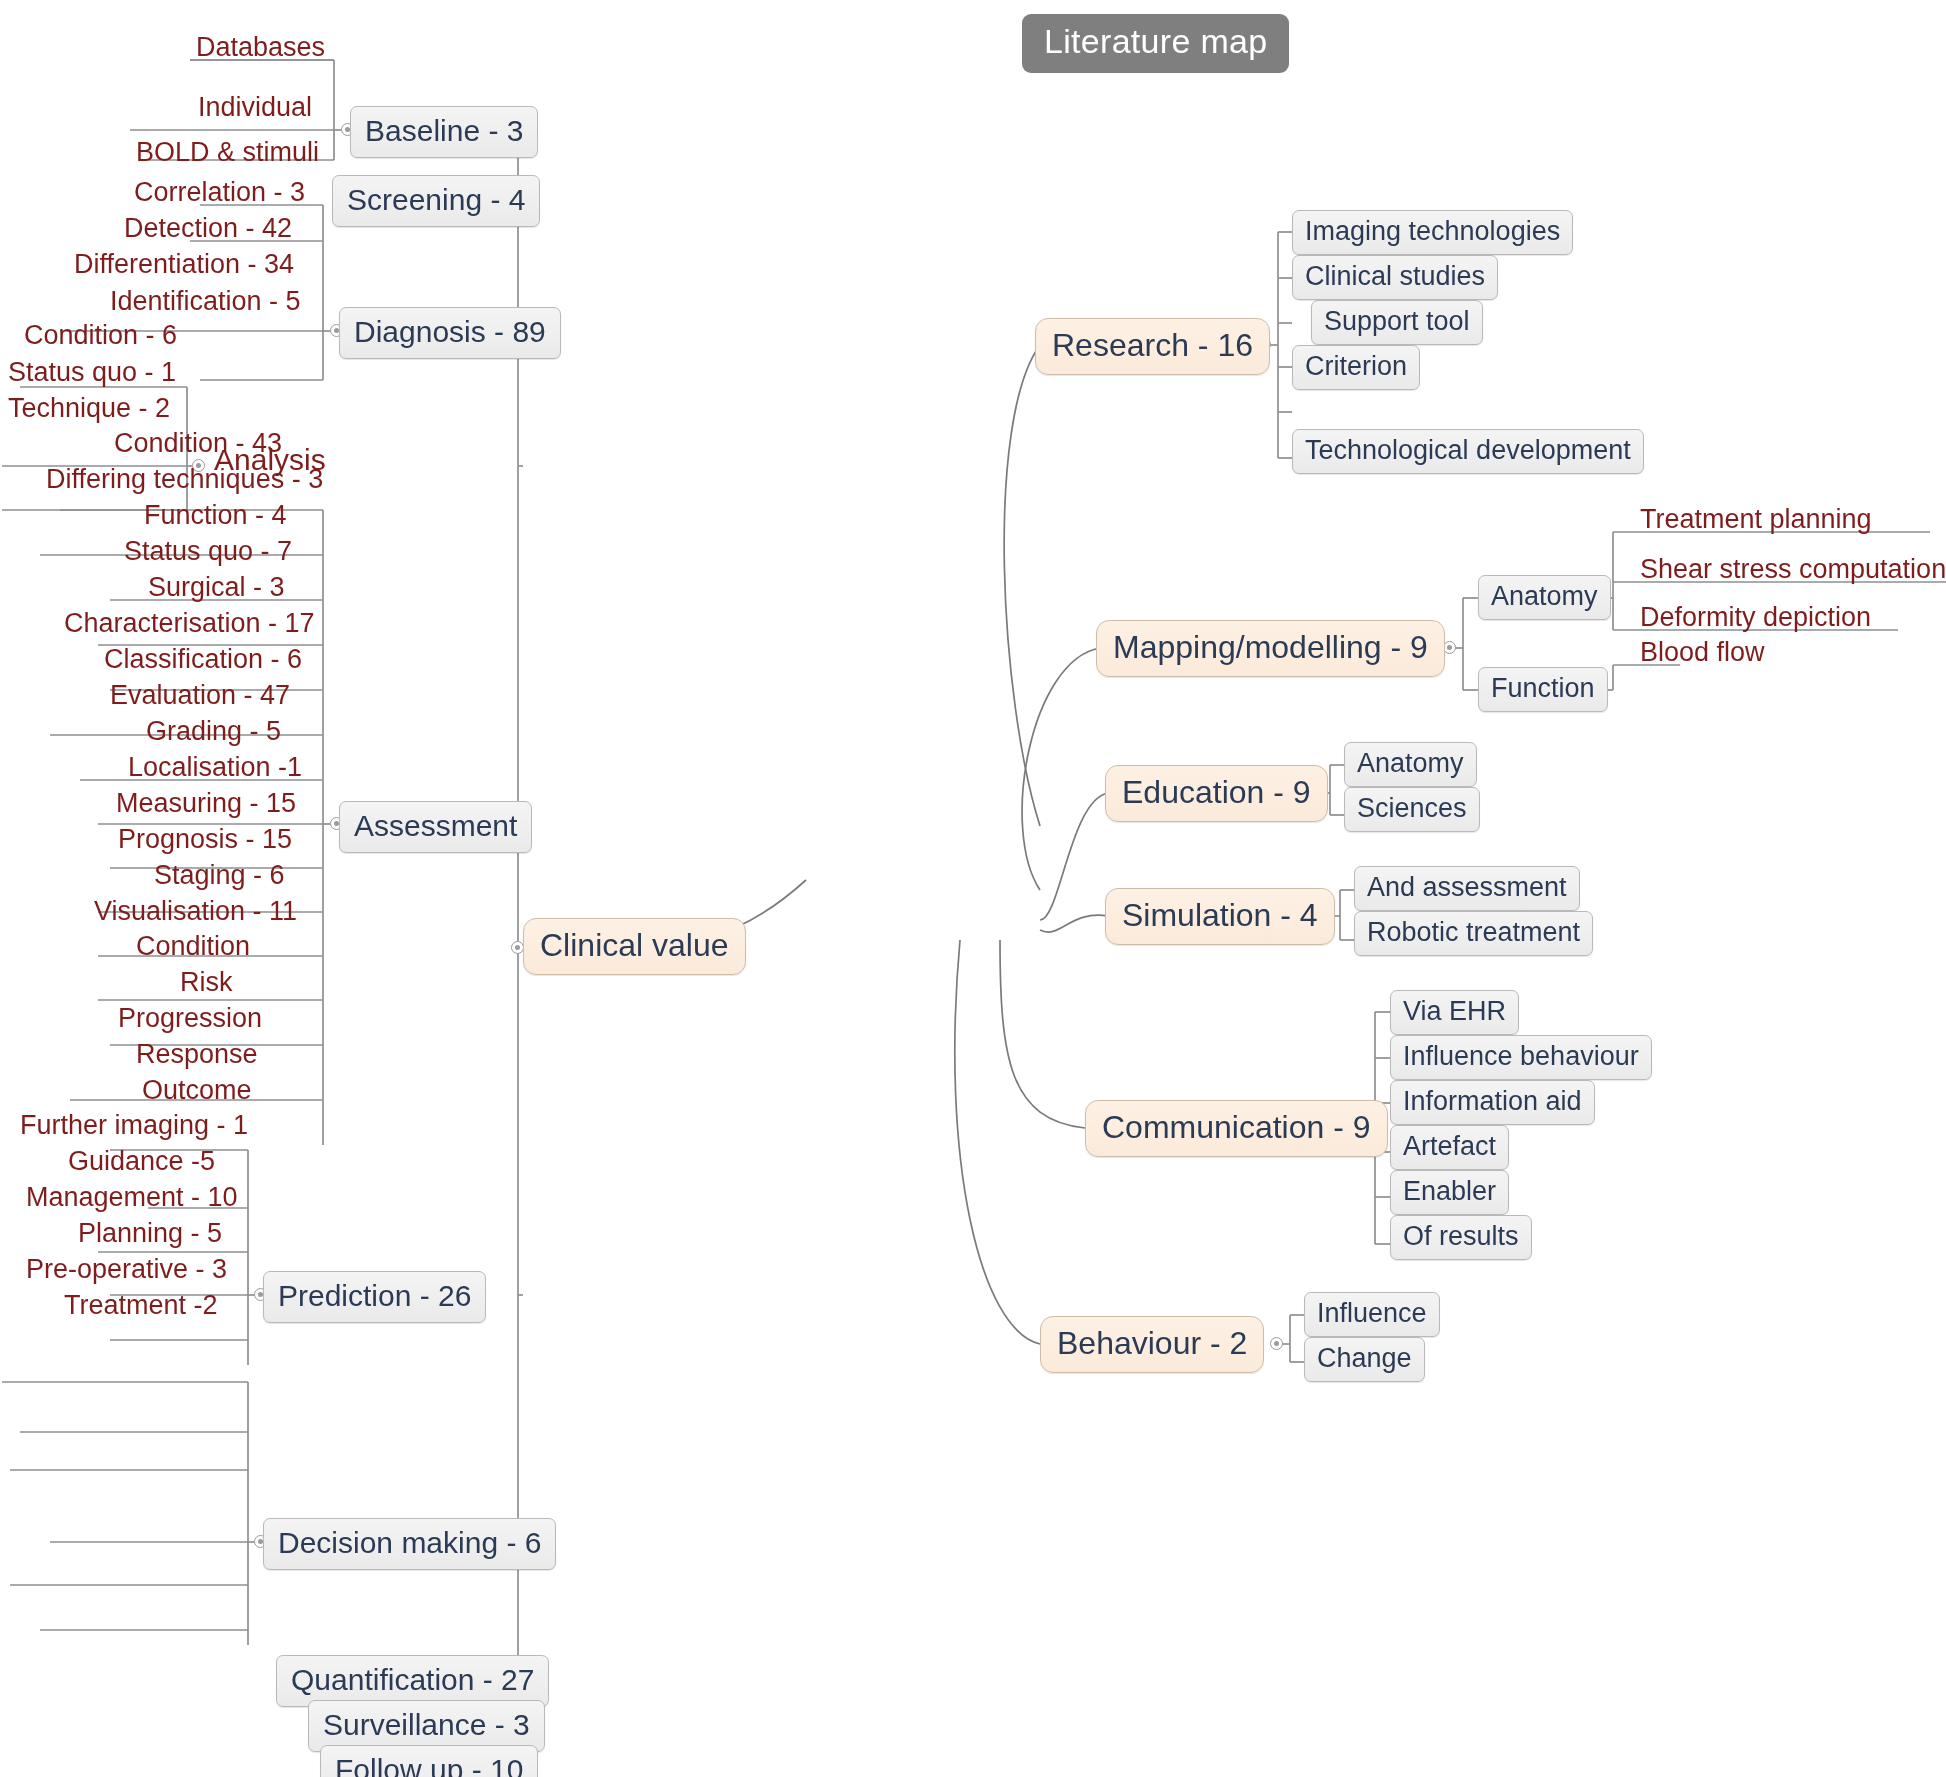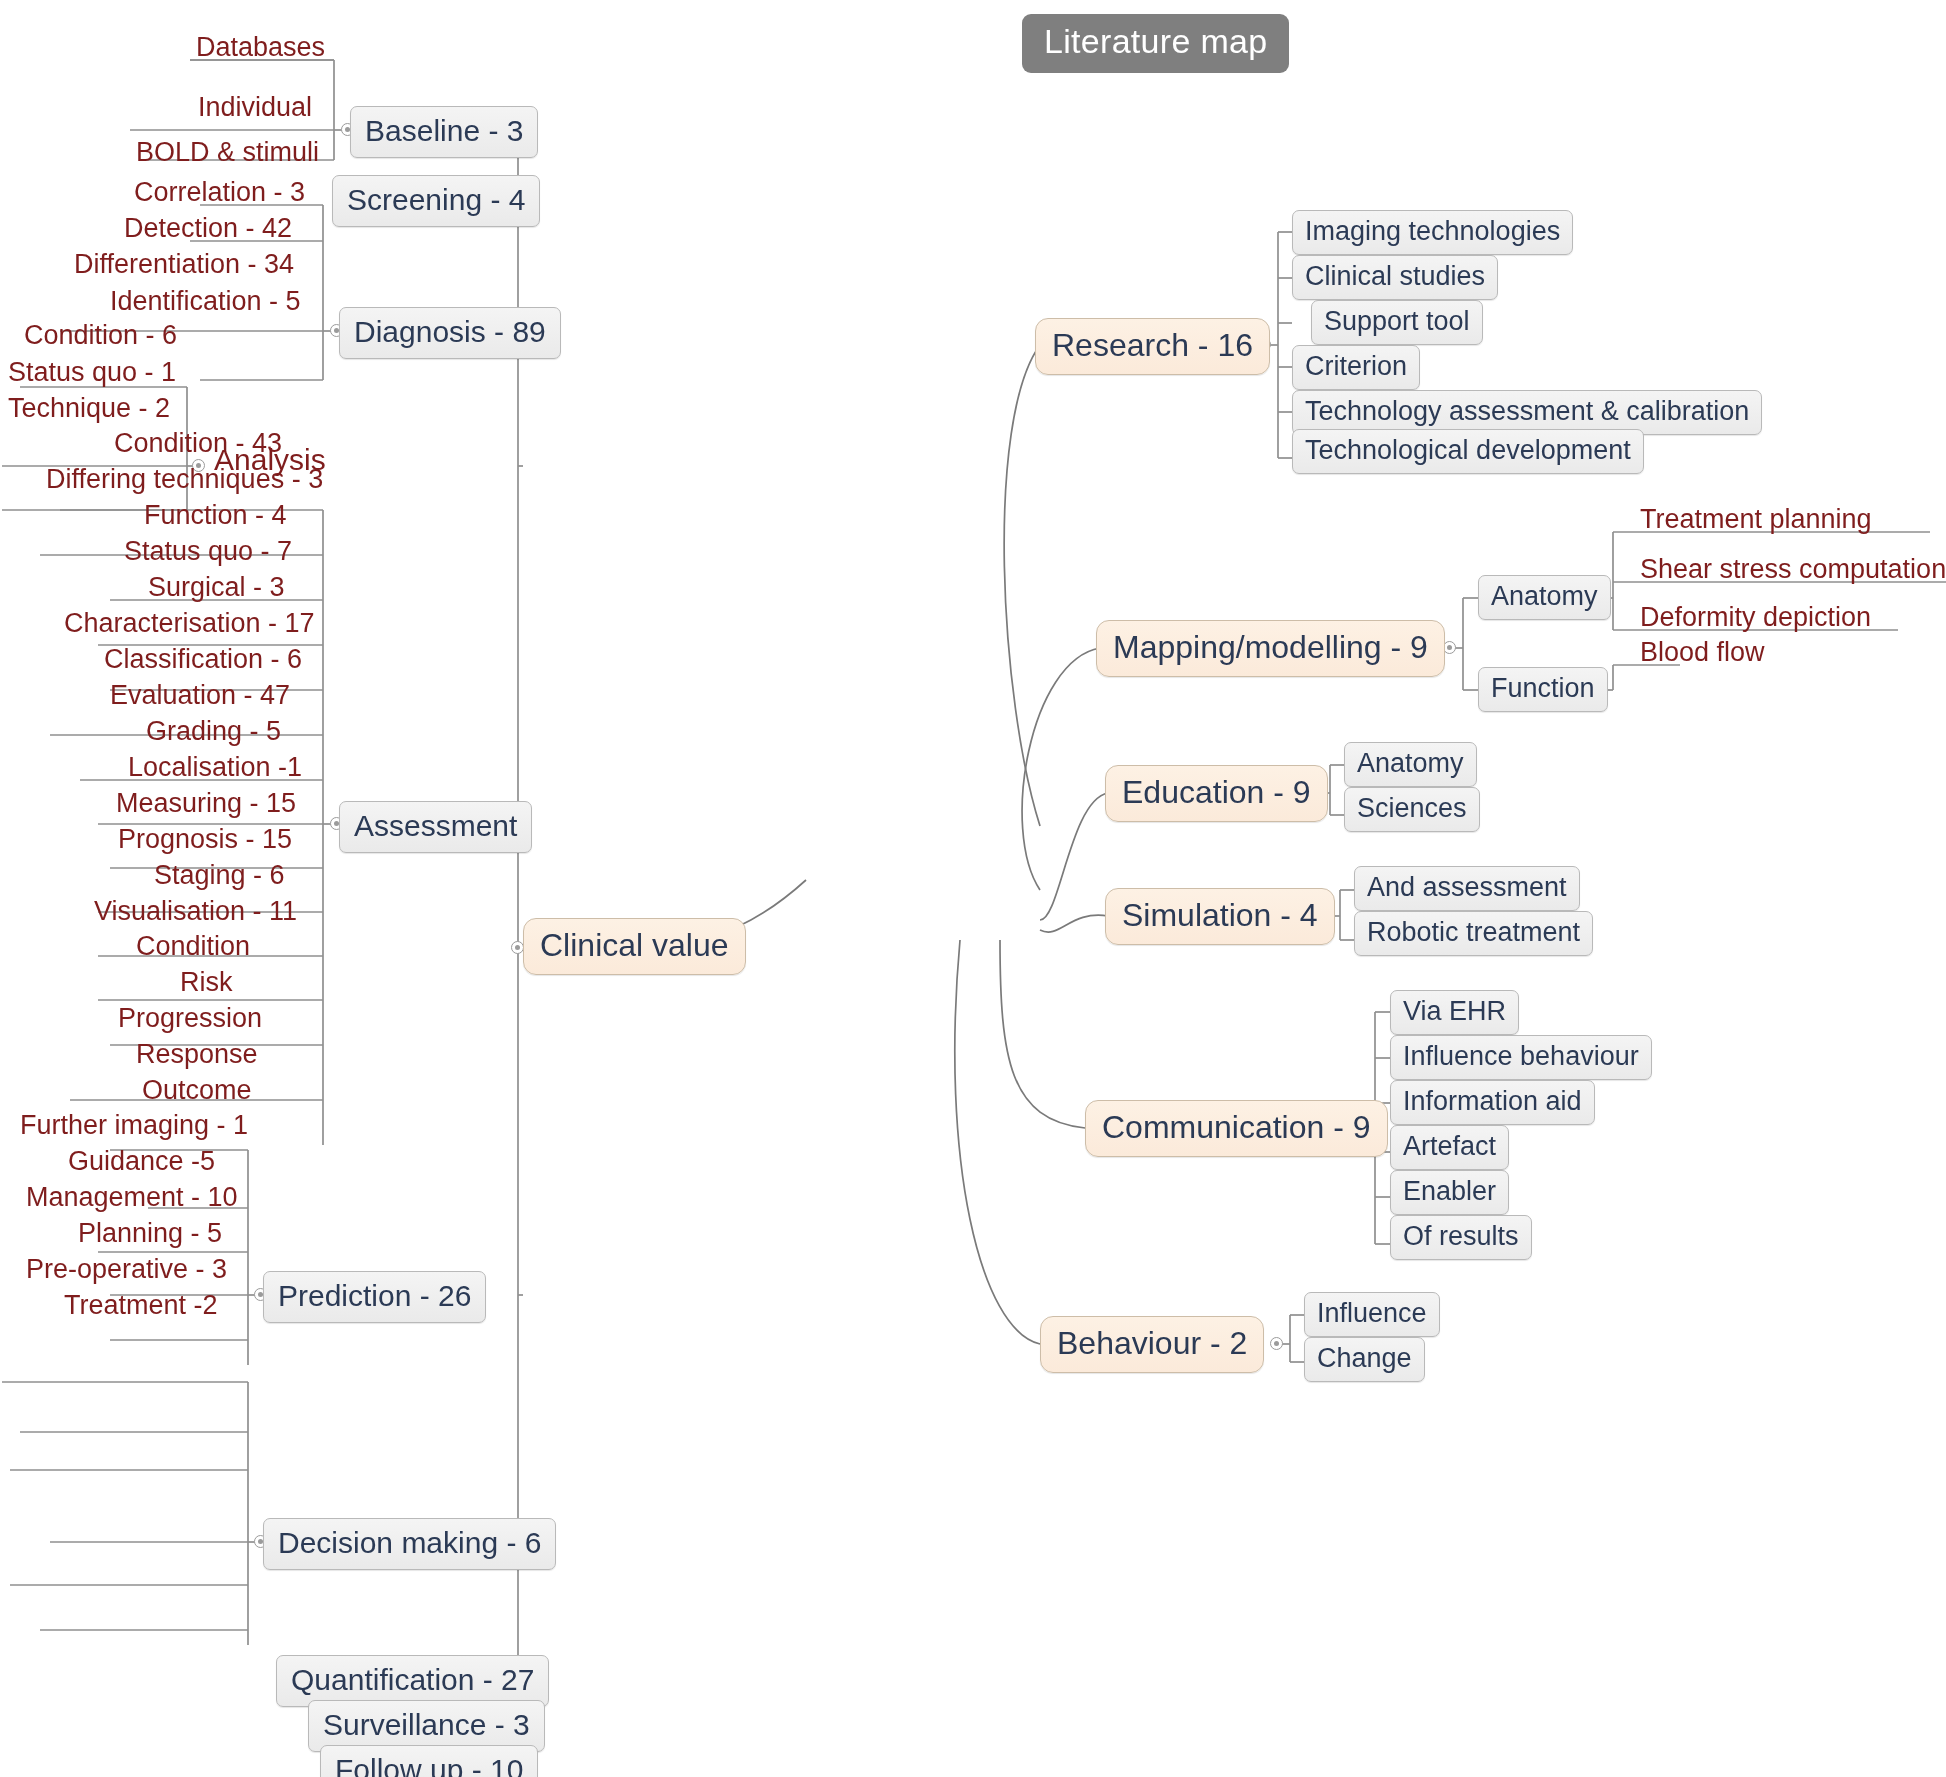--- a/index.html
+++ b/index.html
@@ -364,23 +364,20 @@
   </div>
   <div class="node" style="left:1292px;top:255px;">
     <div class="box">Clinical studies</div>
   </div>
   <div class="node" style="left:1292px;top:300px;padding-left:19px;">
     <div class="box">Support tool</div>
   </div>
   <div class="node" style="left:1292px;top:345px;">
     <div class="box">Criterion</div>
   </div>
-  <div class="node" style="left:1292px;top:390px;">
-    <div class="box">Technology assessment &amp; calibration</div>
-  </div>
   <div class="node" style="left:1292px;top:429px;">
     <div class="box">Technological development</div>
   </div>
 
   <div class="handle" style="left:1443px;top:641px;"></div>
   <div class="node" style="left:1096px;top:620px;">
     <div class="box peach">Mapping/modelling - 9</div>
   </div>
   <div class="handle" style="left:1594px;top:591px;"></div>
   <div class="node" style="left:1478px;top:575px;">

